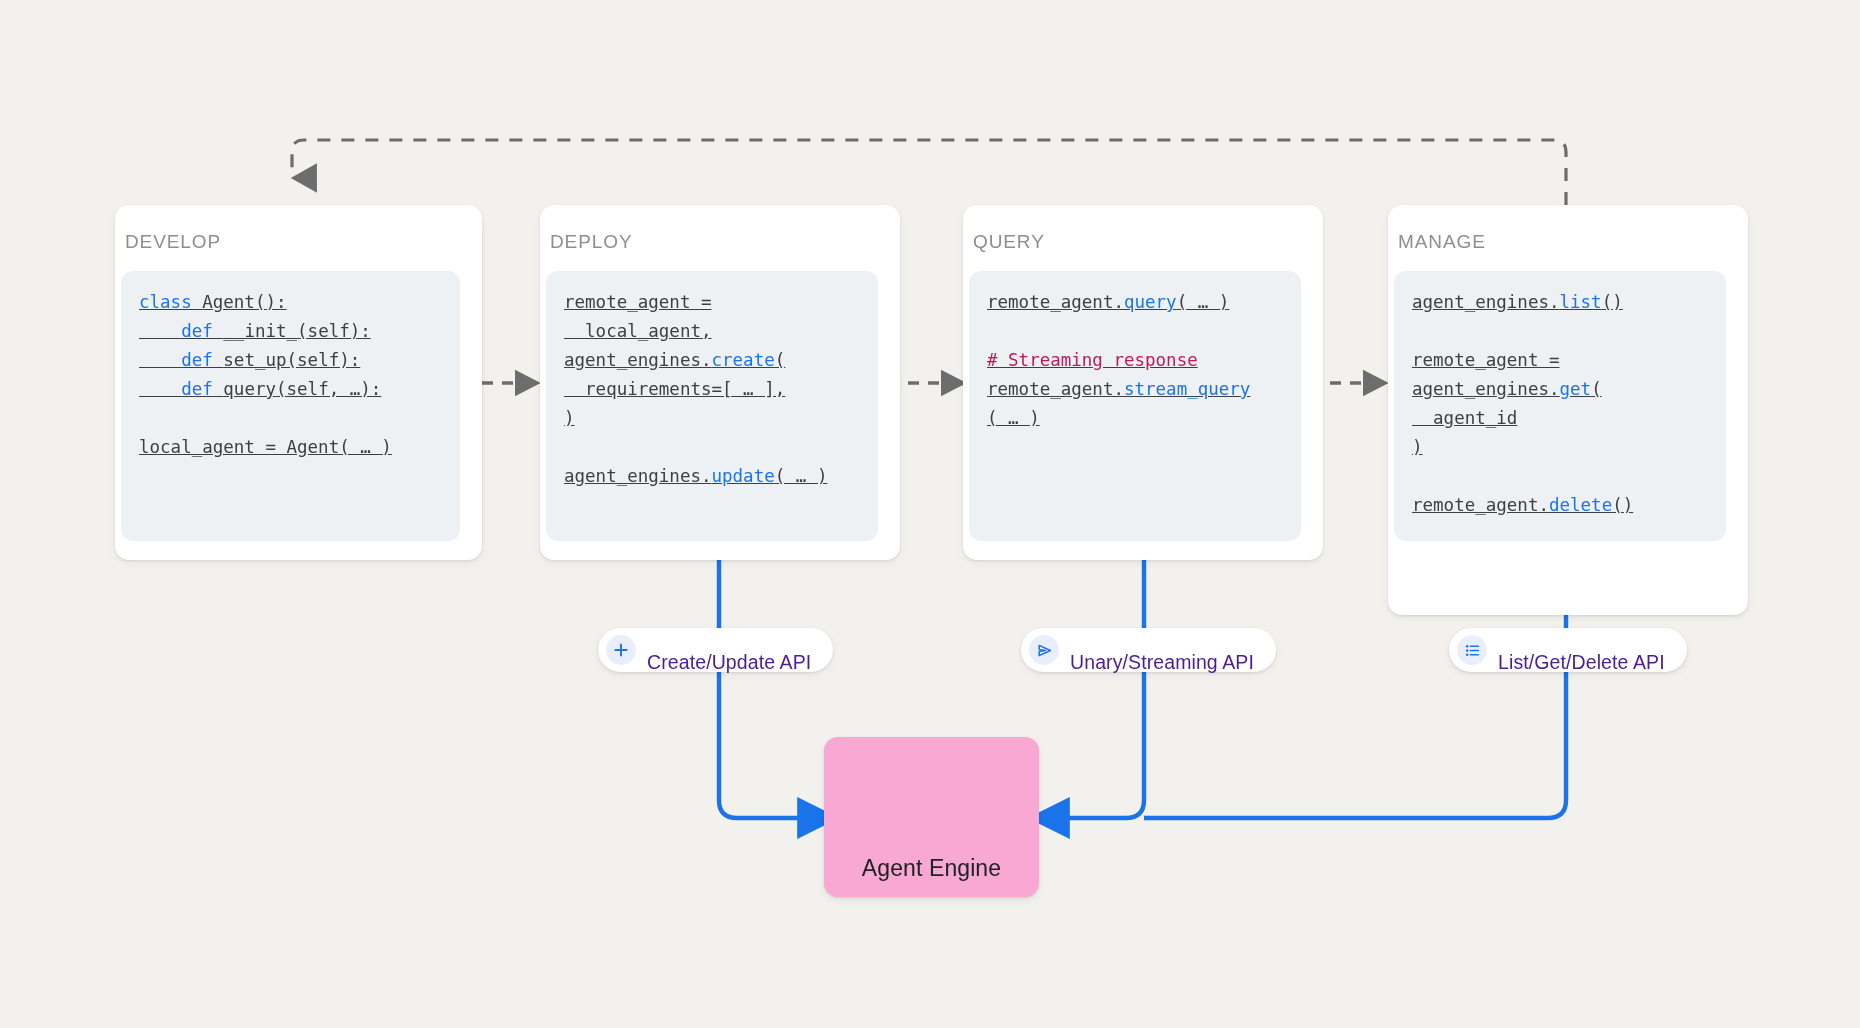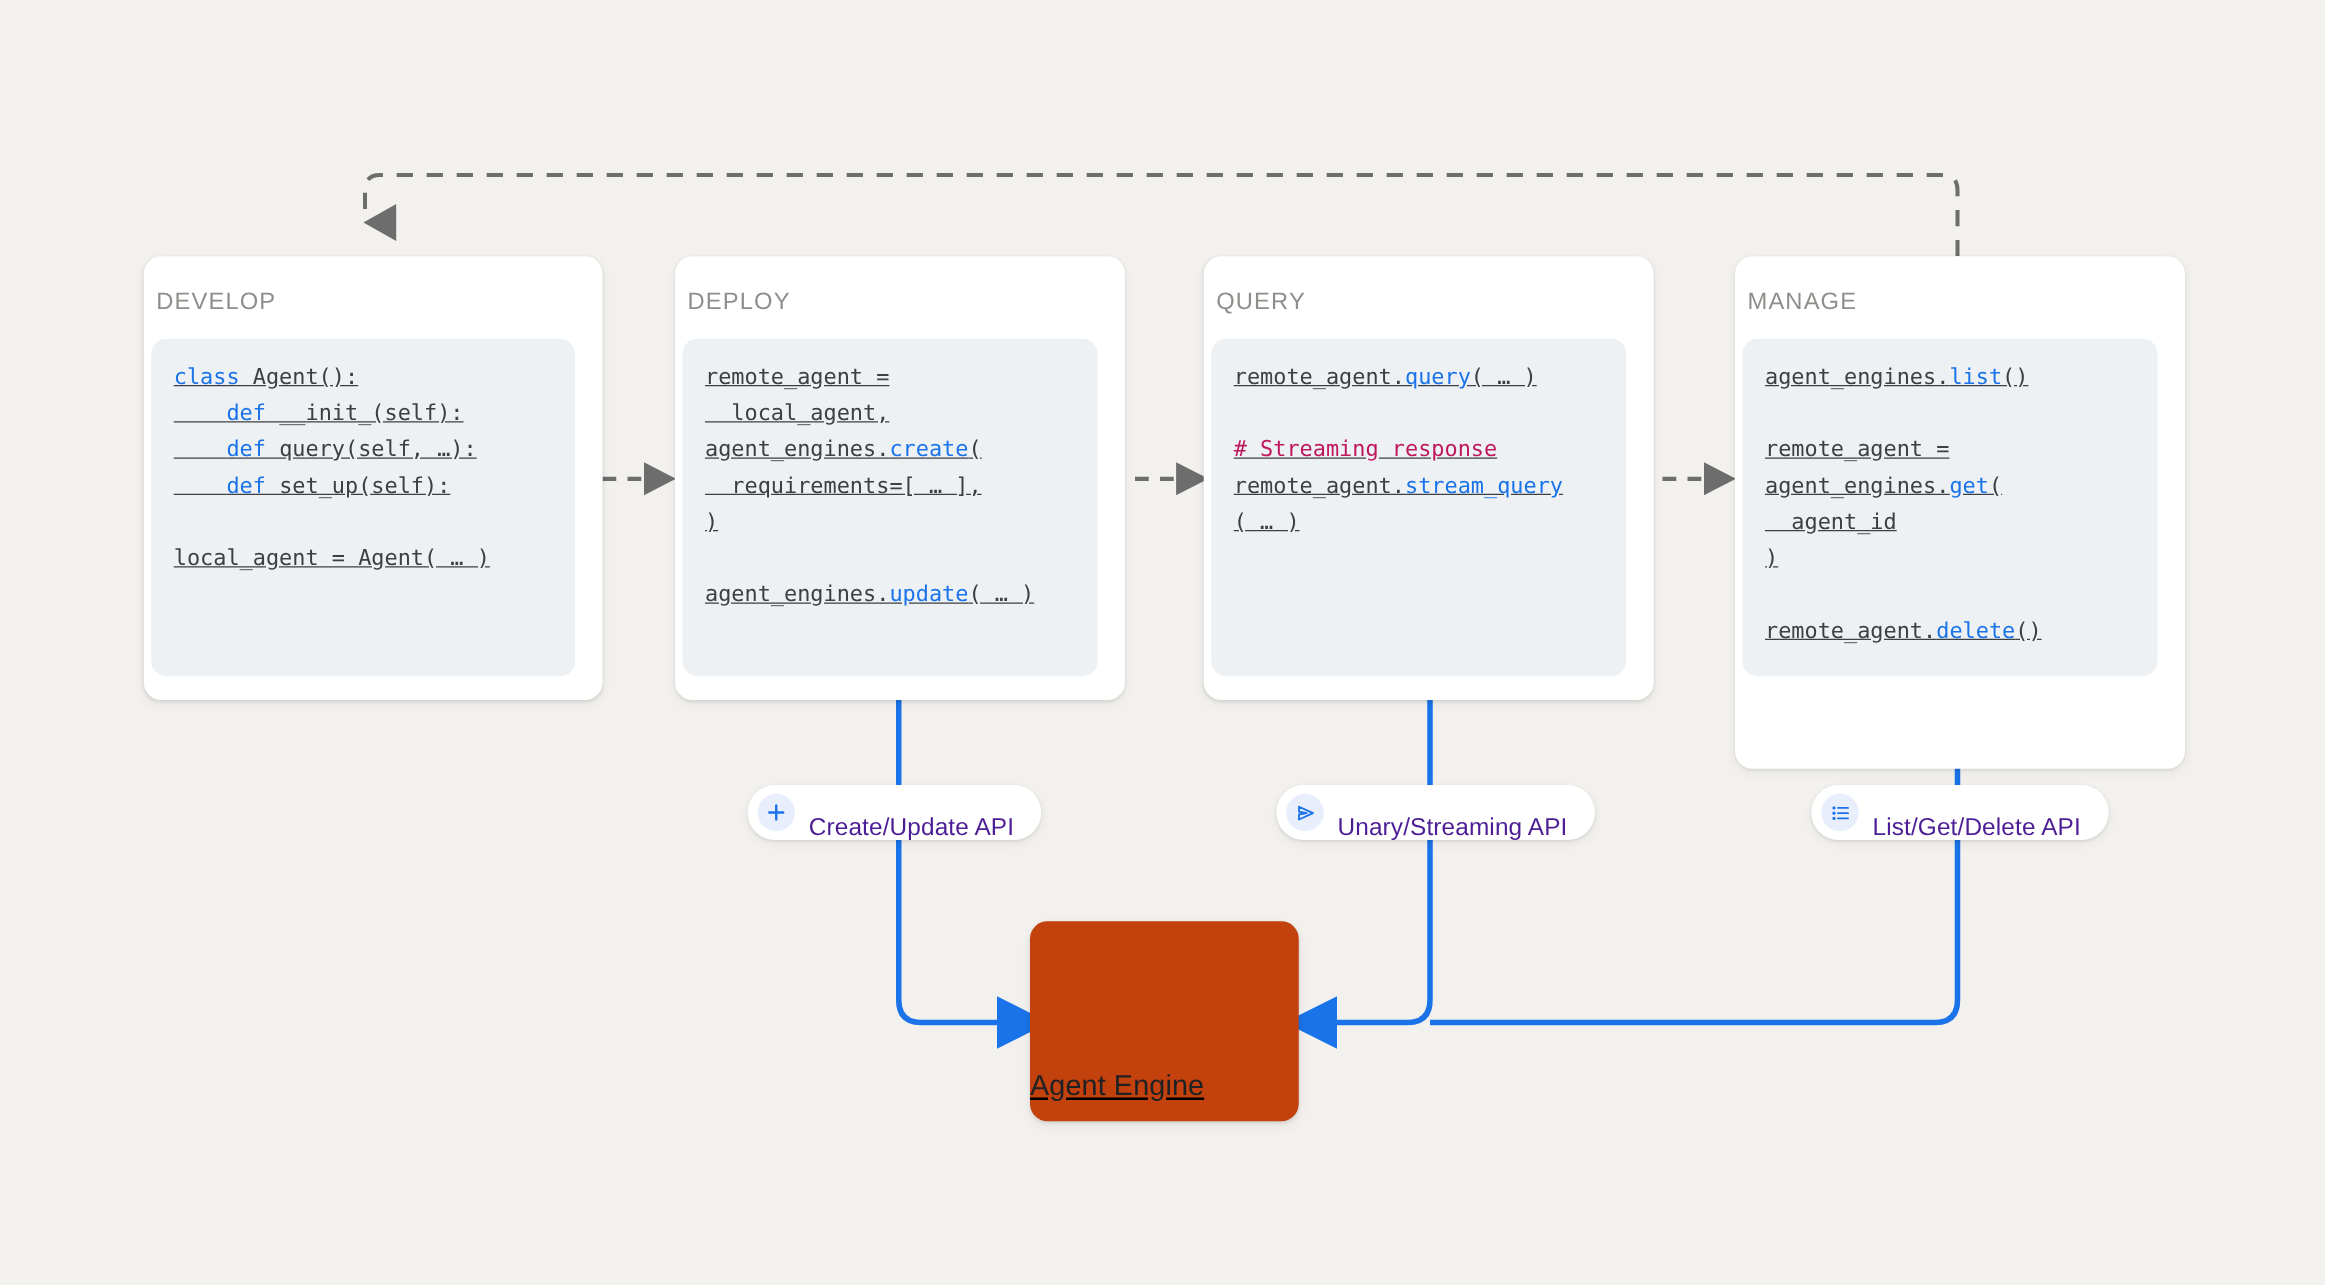--- a/index.html
+++ b/index.html
@@ -86,29 +86,28 @@
   .pill-label {
     font-size: 19.5px;
     color: #4c1d95;
     letter-spacing: 0.1px;
     margin-top: 24px;
   }
 
   
   #agent-node {
     position: absolute;
-    background: #c2410c;
+    background: #f9a8d4;
     border-radius: 14px;
     box-shadow: 0 1px 3px rgba(0,0,0,0.10), 0 4px 10px rgba(0,0,0,0.05);
     display: flex;
     flex-direction: column;
-    align-items: flex-start;
+    align-items: center;
     justify-content: center;
     box-sizing: border-box;
-    text-decoration: underline;
   }
   #agent-node .ae-label {
     font-size: 23px;
     color: #202124;
     margin-top: 16px;
     letter-spacing: 0.1px;
   }
 </style>
 </head>
 <body>
@@ -168,22 +167,22 @@
       <circle cx="40" cy="20" r="4.2" fill="url(#robotGrad)"></circle>
       <rect x="4" y="52" width="54" height="30" rx="3" ry="3" fill="none" stroke="url(#robotGrad)" stroke-width="7"></rect>
     </g>
   </svg>
 
   <div class="card" style="left:115px; top:205px; width:367px; height:355px;">
     <div class="card-title">DEVELOP</div>
     <div class="code-block" style="height:270px;">
         <div class="code-line"><span class="kw">class </span><span>Agent():</span></div>
         <div class="code-line"><span>    </span><span class="kw">def </span><span>__init_(self):</span></div>
+        <div class="code-line"><span>    </span><span class="kw">def </span><span>set_up(self):</span></div>
         <div class="code-line"><span>    </span><span class="kw">def </span><span>query(self, …):</span></div>
-        <div class="code-line"><span>    </span><span class="kw">def </span><span>set_up(self):</span></div>
         <div class="blank"></div>
         <div class="code-line"><span>local_agent = Agent( … )</span></div>
       </div>
   </div>
 
   <div class="card" style="left:540px; top:205px; width:360px; height:355px;">
     <div class="card-title">DEPLOY</div>
     <div class="code-block" style="height:270px;">
         <div class="code-line"><span>remote_agent =</span></div>
         <div class="code-line"><span>  local_agent,</span></div>

